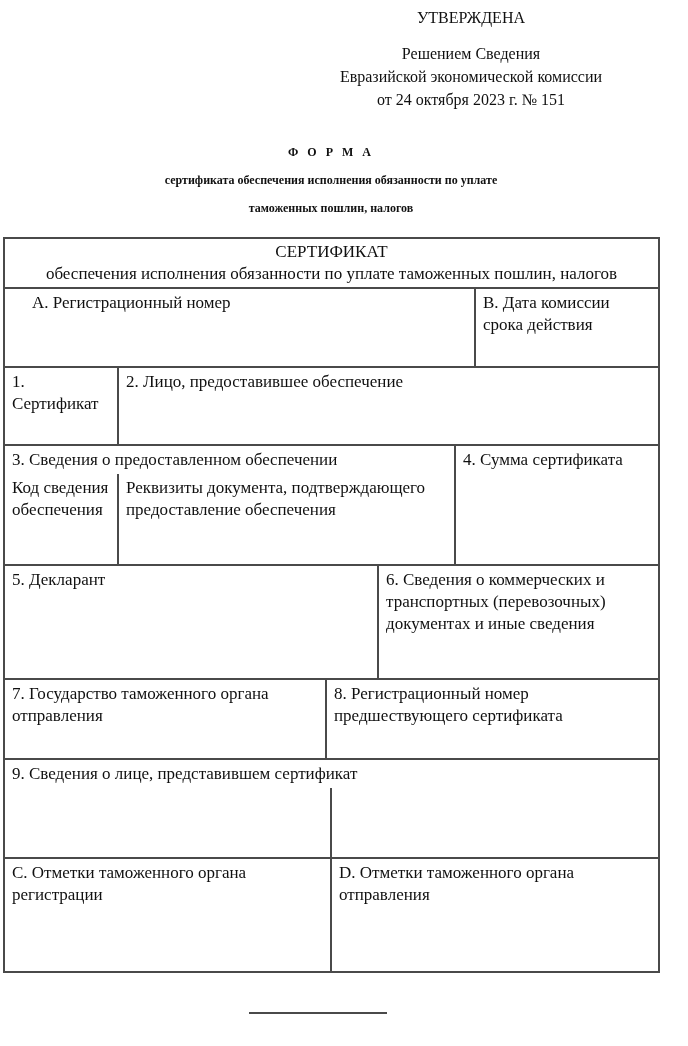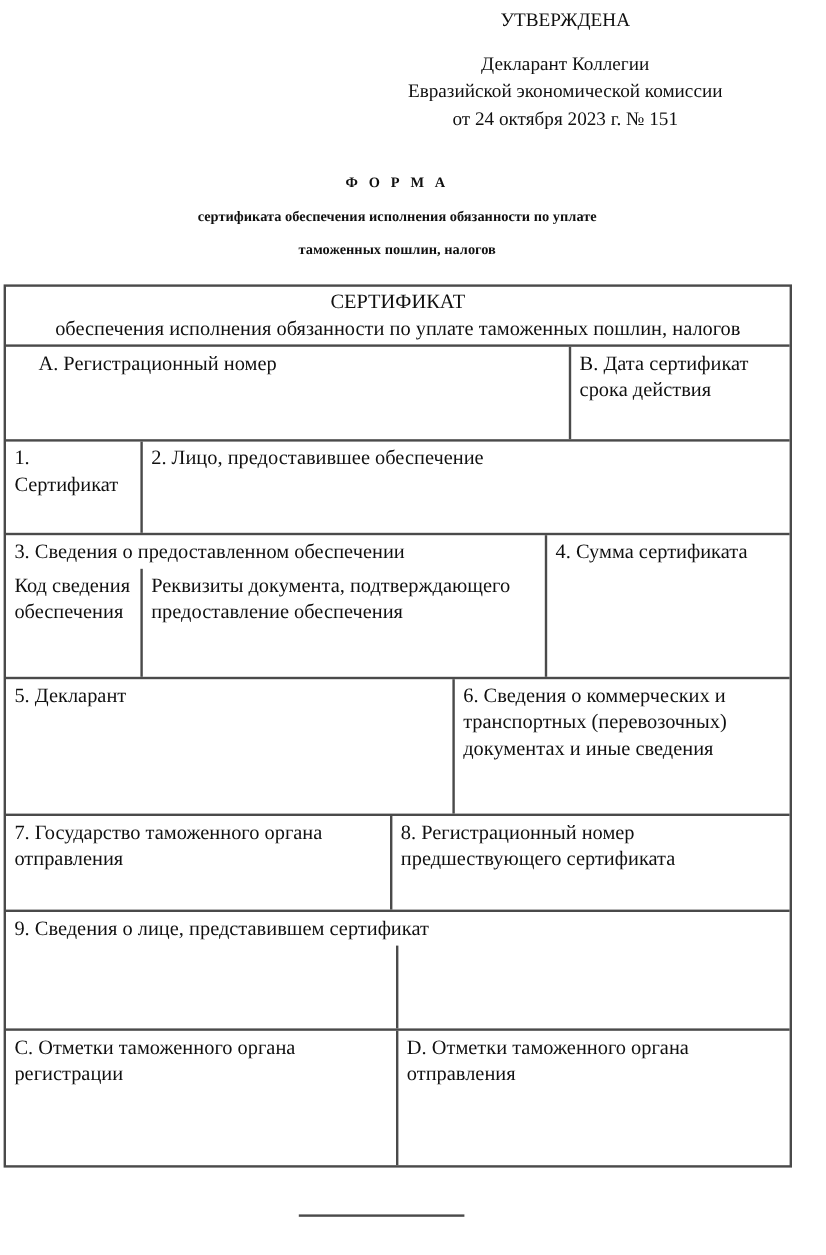--- a/index.html
+++ b/index.html
@@ -81,21 +81,21 @@
   }
 </style>
 </head>
 <body>
 
 <div class="page">
 
   <div class="approval">
     <div>УТВЕРЖДЕНА</div>
     <div class="approval-gap"></div>
-    <div>Декларант Коллегии</div>
+    <div>Решением Сведения</div>
     <div>Евразийской экономической комиссии</div>
     <div>от 24 октября 2023 г. № 151</div>
   </div>
 
   <div class="doc-title">
     <div class="forma-line">Ф О Р М А</div>
     <div>сертификата обеспечения исполнения обязанности по уплате</div>
     <div>таможенных пошлин, налогов</div>
   </div>
 
@@ -106,21 +106,21 @@
         <div>СЕРТИФИКАТ</div>
         <div>обеспечения исполнения обязанности по уплате таможенных пошлин, налогов</div>
       </div>
     </div>
 
     <div class="trow h79">
       <div class="cell w449">
         <span>А. Регистрационный номер</span>
       </div>
       <div class="cell bl grow">
-        <span>В. Дата сертификат срока действия</span>
+        <span>В. Дата комиссии срока действия</span>
       </div>
     </div>
 
     <div class="trow h78">
       <div class="cell w112">
         <span>1. Сертификат</span>
       </div>
       <div class="cell bl grow">
         <span>2. Лицо, предоставившее обеспечение</span>
       </div>

